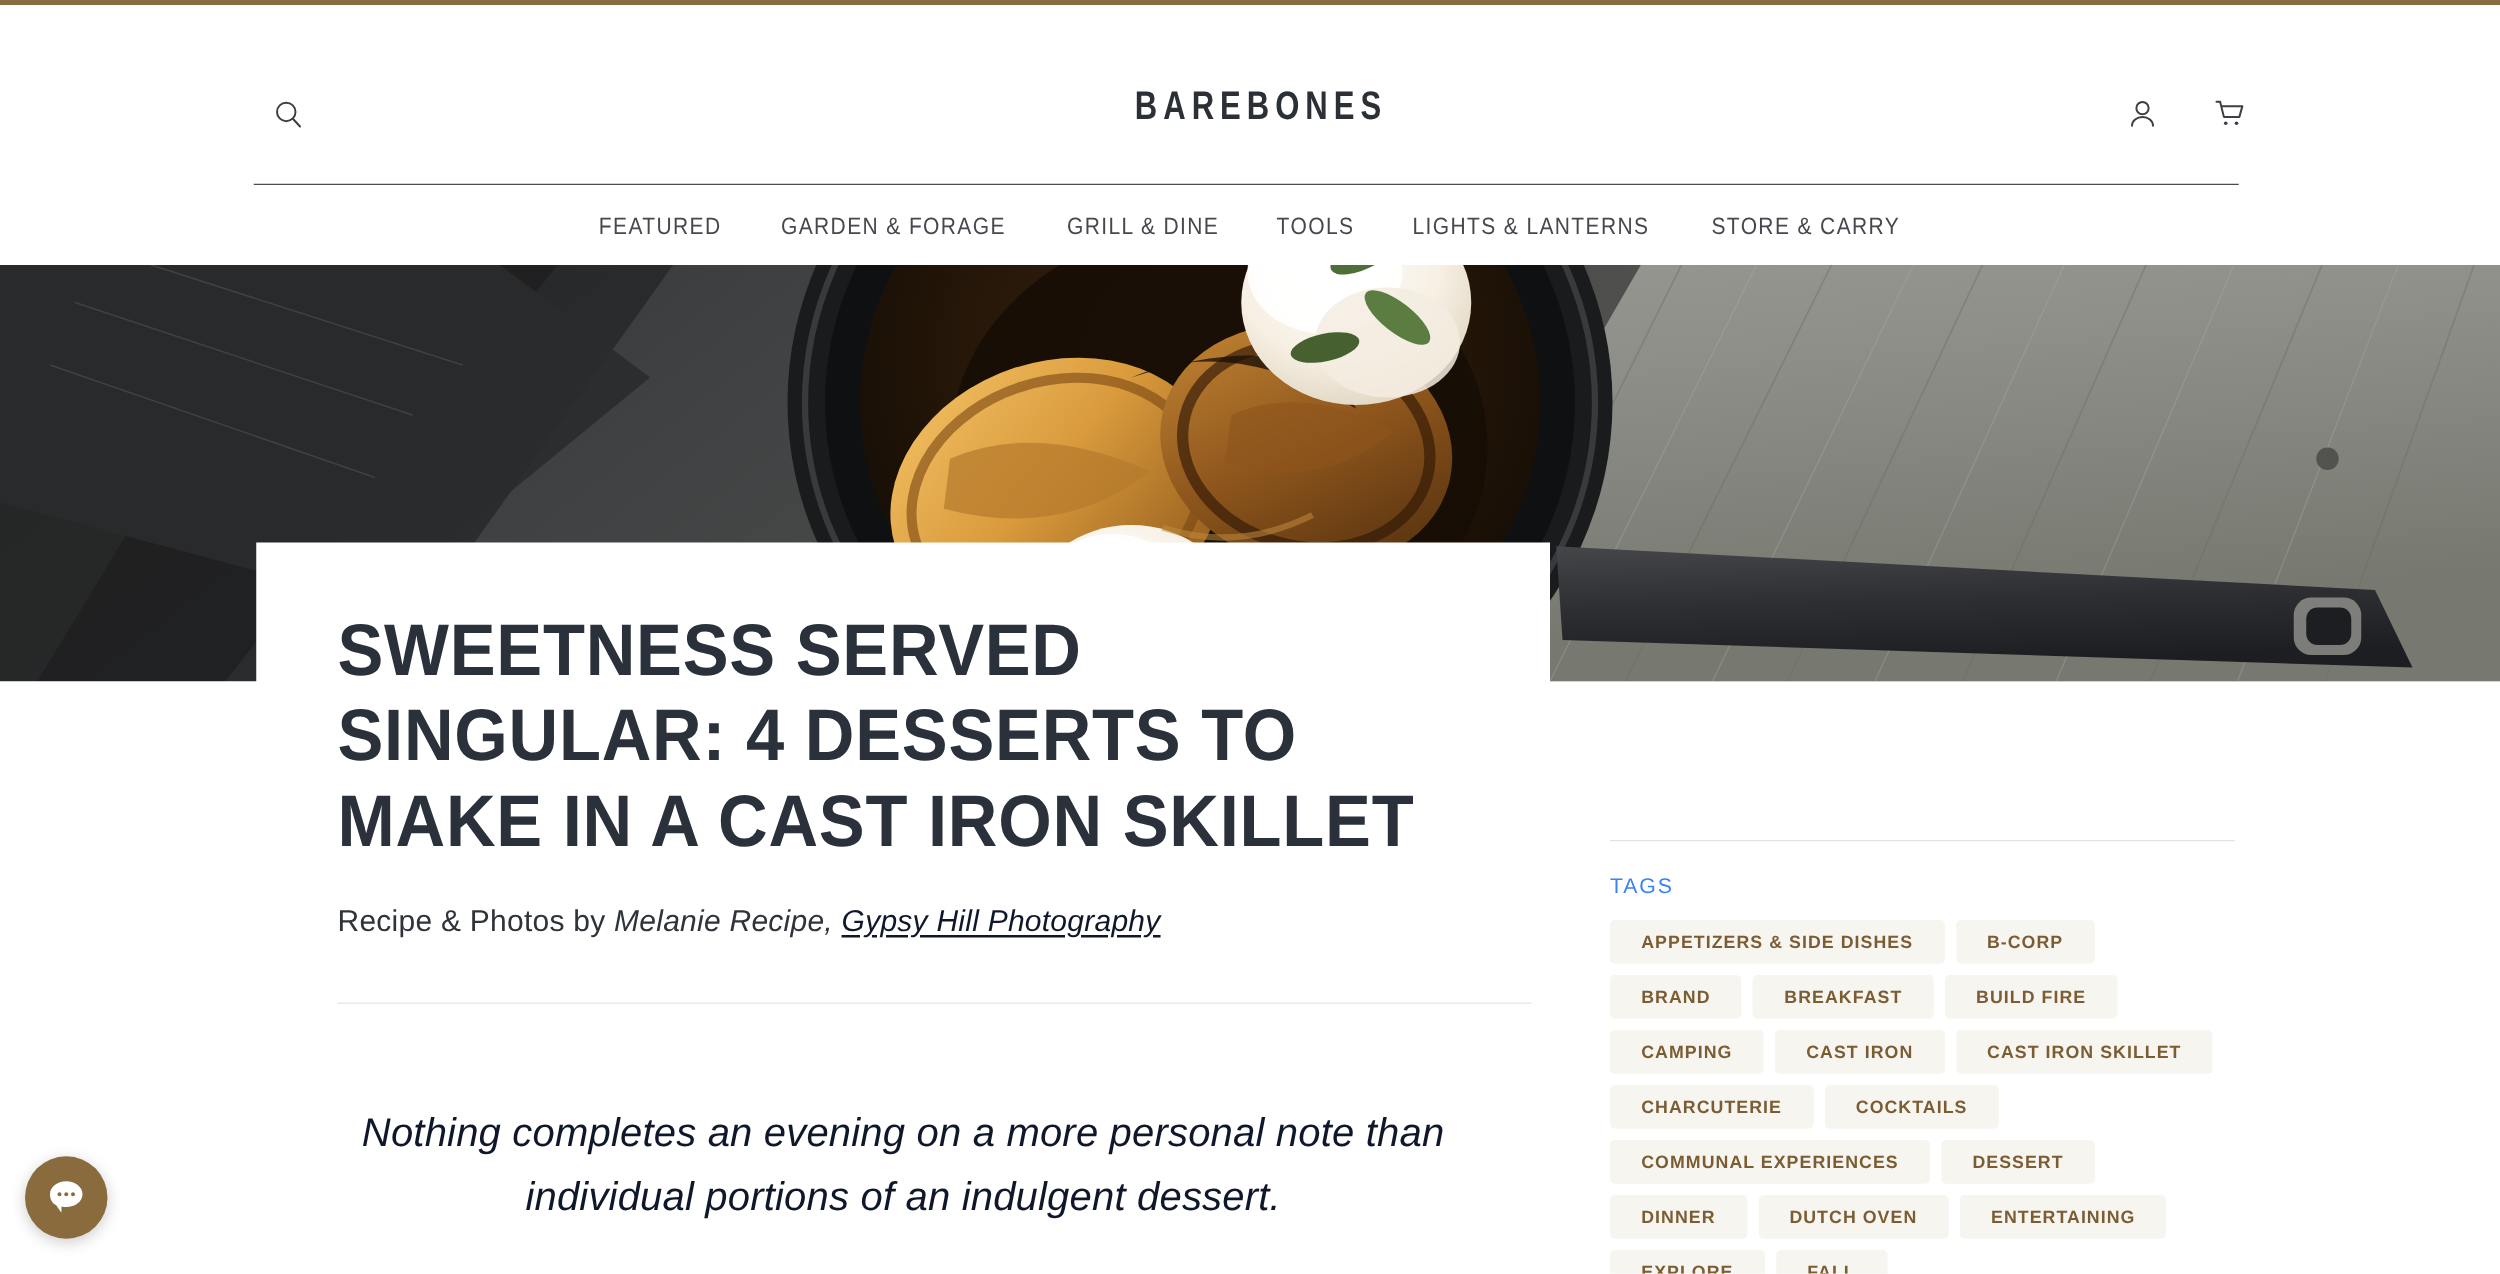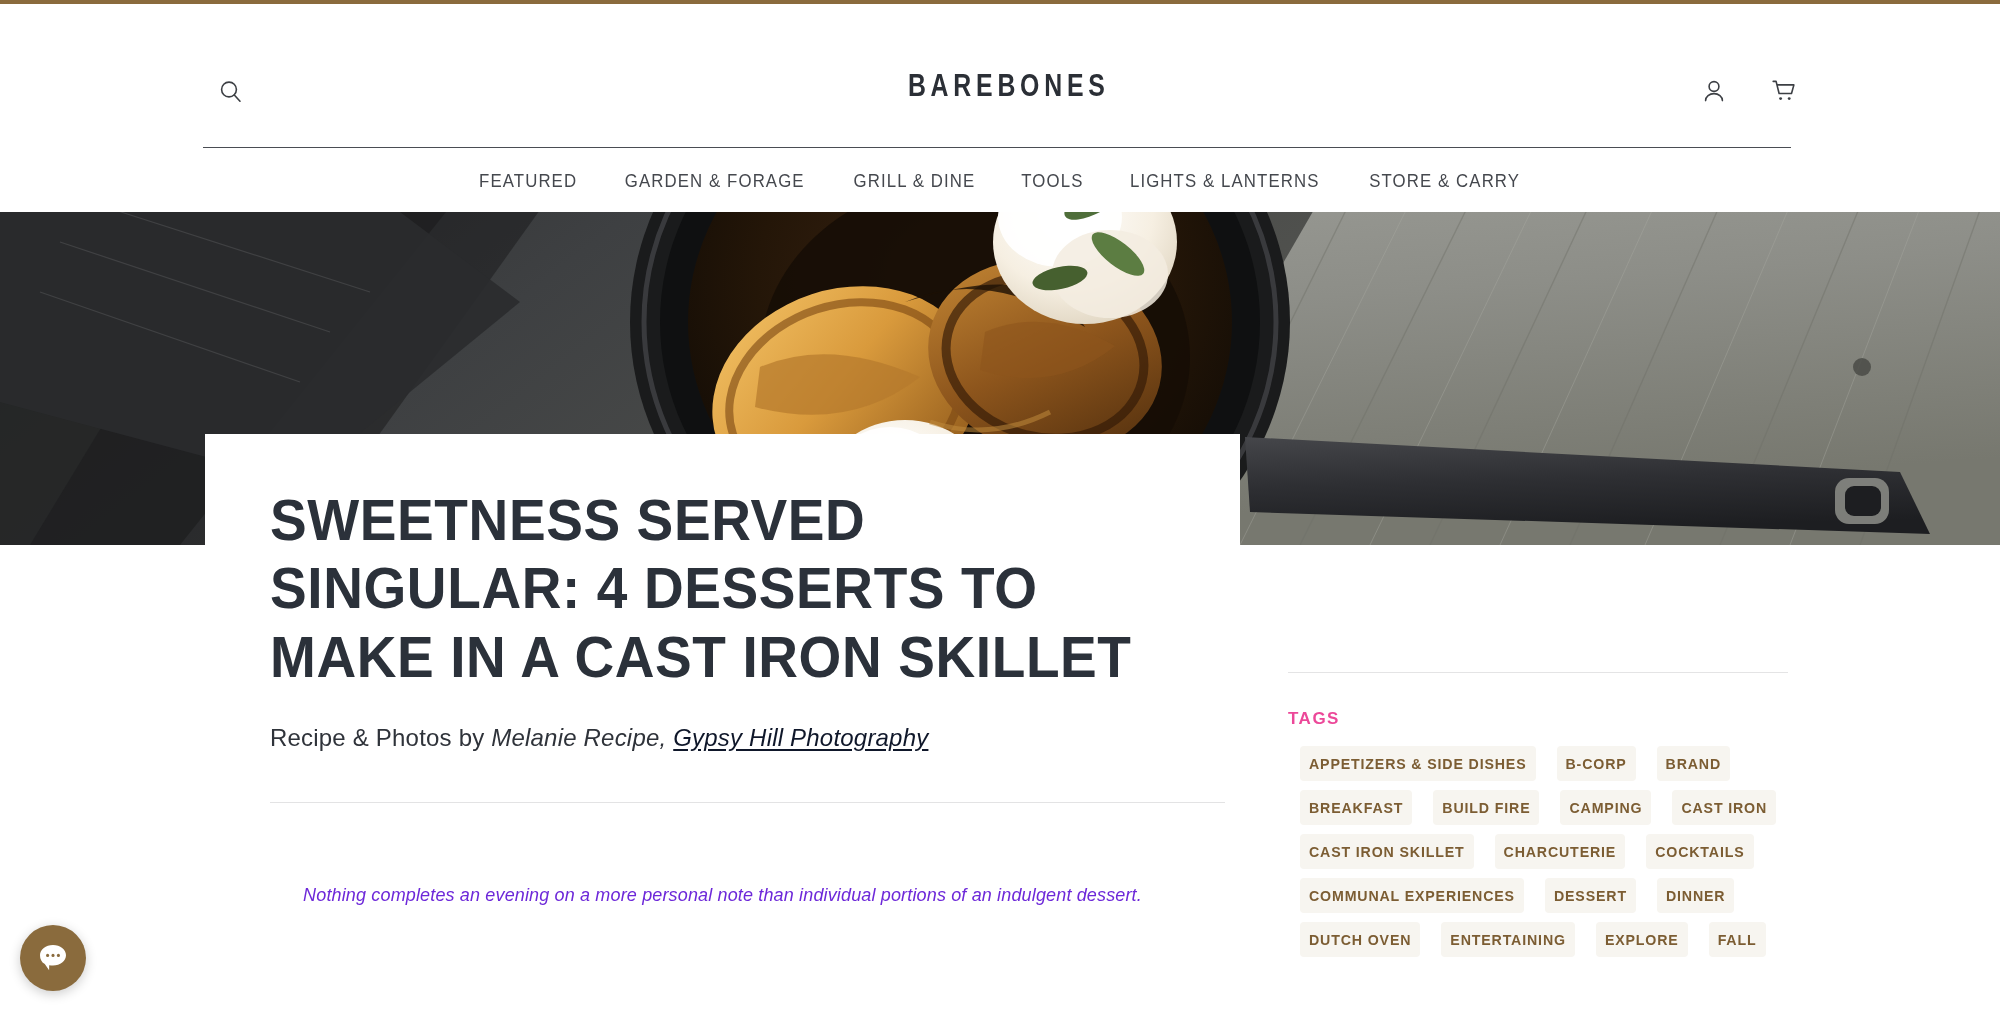--- a/index.html
+++ b/index.html
@@ -198,23 +198,23 @@
     height: 1px;
     background: #e3e3e4;
   }
 
   .pull-quote {
     margin-top: 78px;
     width: 905px;
     text-align: center;
     font-family: "Liberation Sans Narrow", "Liberation Sans", sans-serif;
     font-style: italic;
-    font-size: 18px;
+    font-size: 32px;
     line-height: 1.62;
-    color: #6d28d9;
+    color: #0f172a;
     letter-spacing: 0.15px;
   }
 
   
   .sidebar {
     position: absolute;
     top: 672px;
     left: 1288px;
     width: 500px;
     z-index: 10;
@@ -249,54 +249,53 @@
     height: 26px;
   }
 
   .sidebar-rule {
     width: 500px;
     height: 1px;
     background: #e4e4e5;
   }
 
   .tags-label {
-    margin-top: 36px;
+    margin-top: 26px;
     font-family: "Liberation Sans", sans-serif;
     font-size: 17px;
-    font-weight: 700;
+    font-weight: 400;
     letter-spacing: 1.5px;
-    color: #ec4899;
+    color: #3b82f6;
     text-transform: uppercase;
   }
 
   .tag-list {
     margin-top: 17px;
     display: flex;
     flex-wrap: wrap;
     gap: 9px 9px;
     width: 500px;
   }
 
   .tag {
     display: inline-flex;
     align-items: center;
     height: 35px;
-    padding: 0 9px;
+    padding: 0 25px;
     background: #f7f5f0;
     border-radius: 4px;
     font-family: "Liberation Sans", sans-serif;
     font-size: 14.2px;
     font-weight: 700;
     letter-spacing: 0.85px;
     color: #7c5d33;
     text-transform: uppercase;
     text-decoration: none;
     white-space: nowrap;
     cursor: pointer;
-    margin-left: 12px;
   }
 
   
   .chat-widget {
     position: absolute;
     left: 20px;
     bottom: 28px;
     width: 66px;
     height: 66px;
     border-radius: 50%;

